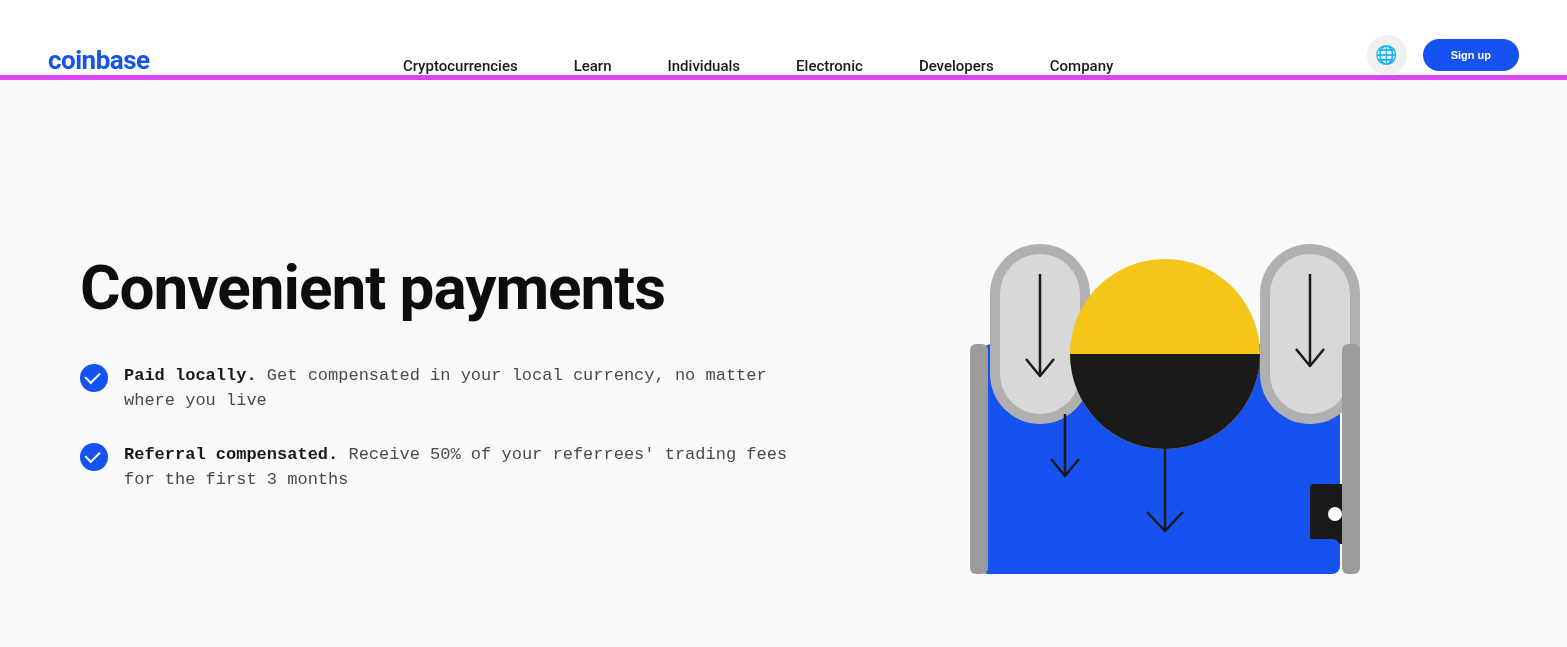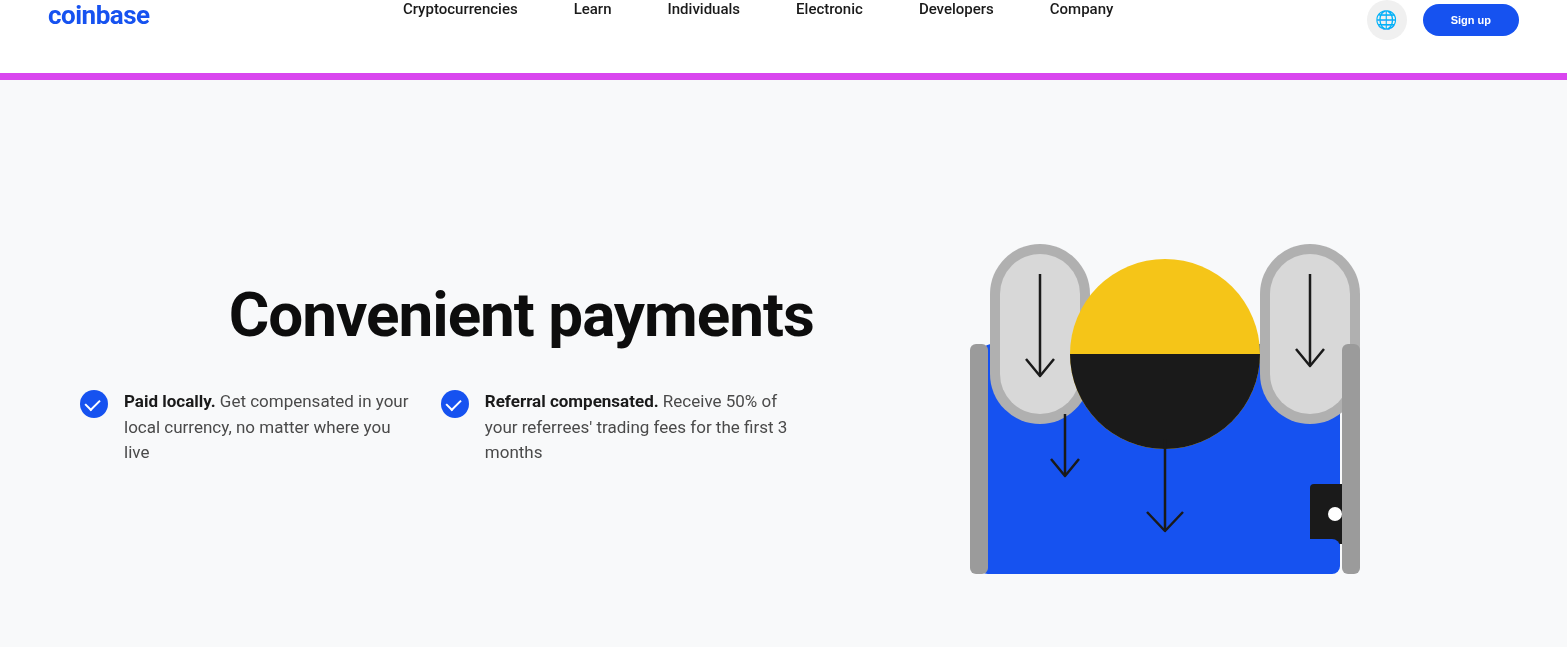--- a/index.html
+++ b/index.html
@@ -7,23 +7,23 @@
       font-family: -apple-system, BlinkMacSystemFont, 'Segoe UI', Roboto, sans-serif;
       background: #f8f9fa;
       width: 1567px;
       min-height: 647px;
       overflow: hidden;
     }
 
     
     header {
       background: #ffffff;
-      border-bottom: 7px solid #d946ef;
-      display: flex;
-      align-items: flex-start;
+      border-bottom: 5px solid #d946ef;
+      display: flex;
+      align-items: flex-end;
       justify-content: space-between;
       padding: 0 48px;
       height: 80px;
     }
     .logo {
       font-size: 26px;
       font-weight: 700;
       color: #1652f0;
       letter-spacing: -0.5px;
     }
@@ -81,28 +81,28 @@
       padding-right: 40px;
     }
 
     .page-title {
       font-size: 62px;
       font-weight: 700;
       color: #0d0d0d;
       line-height: 1.1;
       margin-bottom: 40px;
       letter-spacing: -1px;
-      text-align: right;
     }
 
     .features-list {
       list-style: none;
       display: flex;
-      flex-direction: row;
+      flex-direction: column;
       gap: 28px;
+      font-family: Liberation Mono, monospace;
     }
 
     .feature-item {
       display: flex;
       align-items: flex-start;
       gap: 16px;
     }
 
     .check-icon {
       width: 28px;

